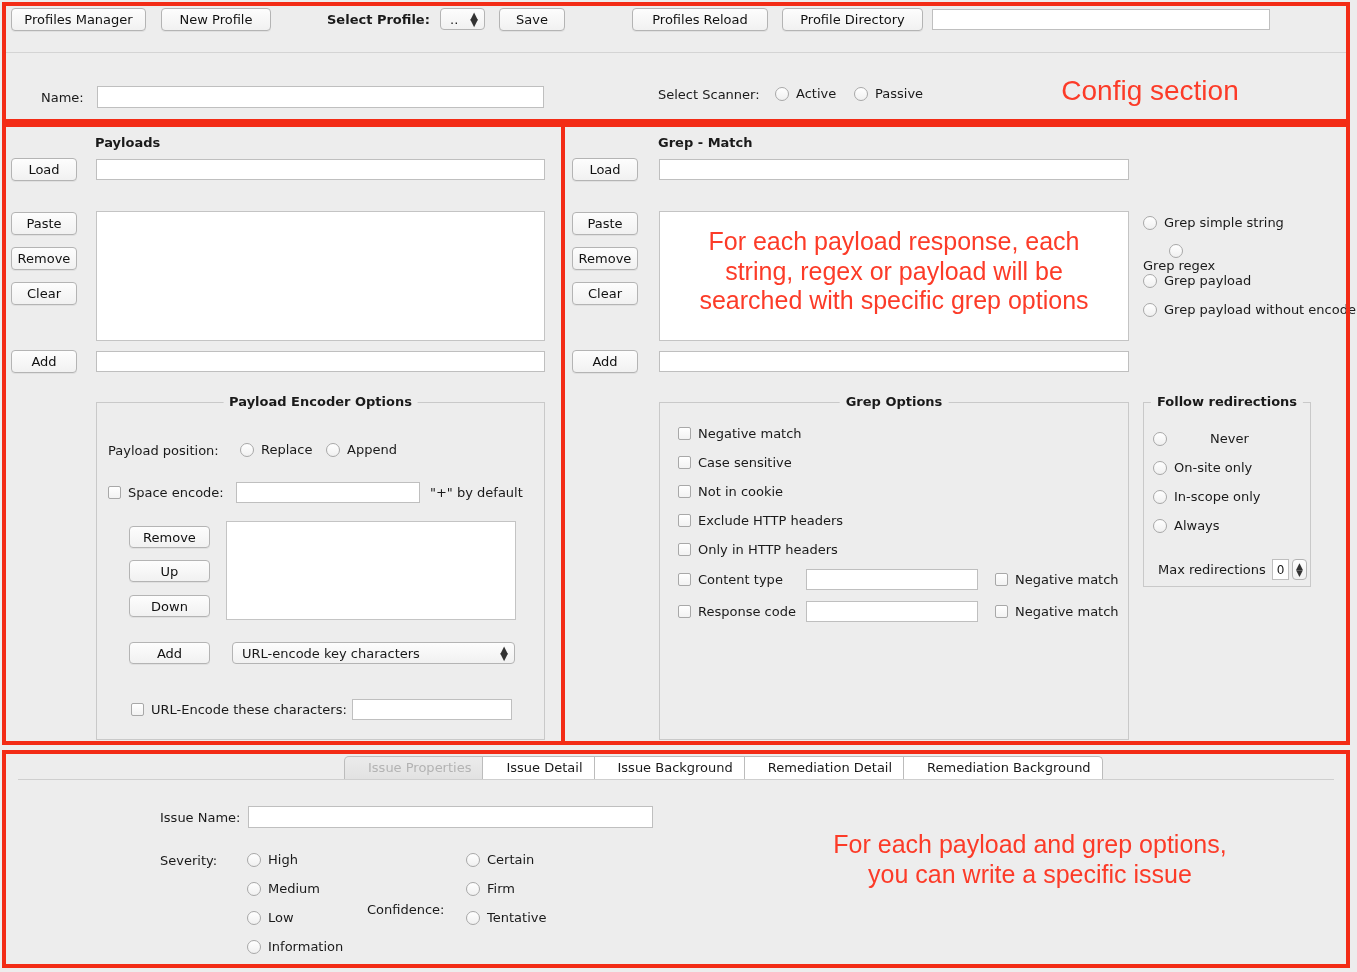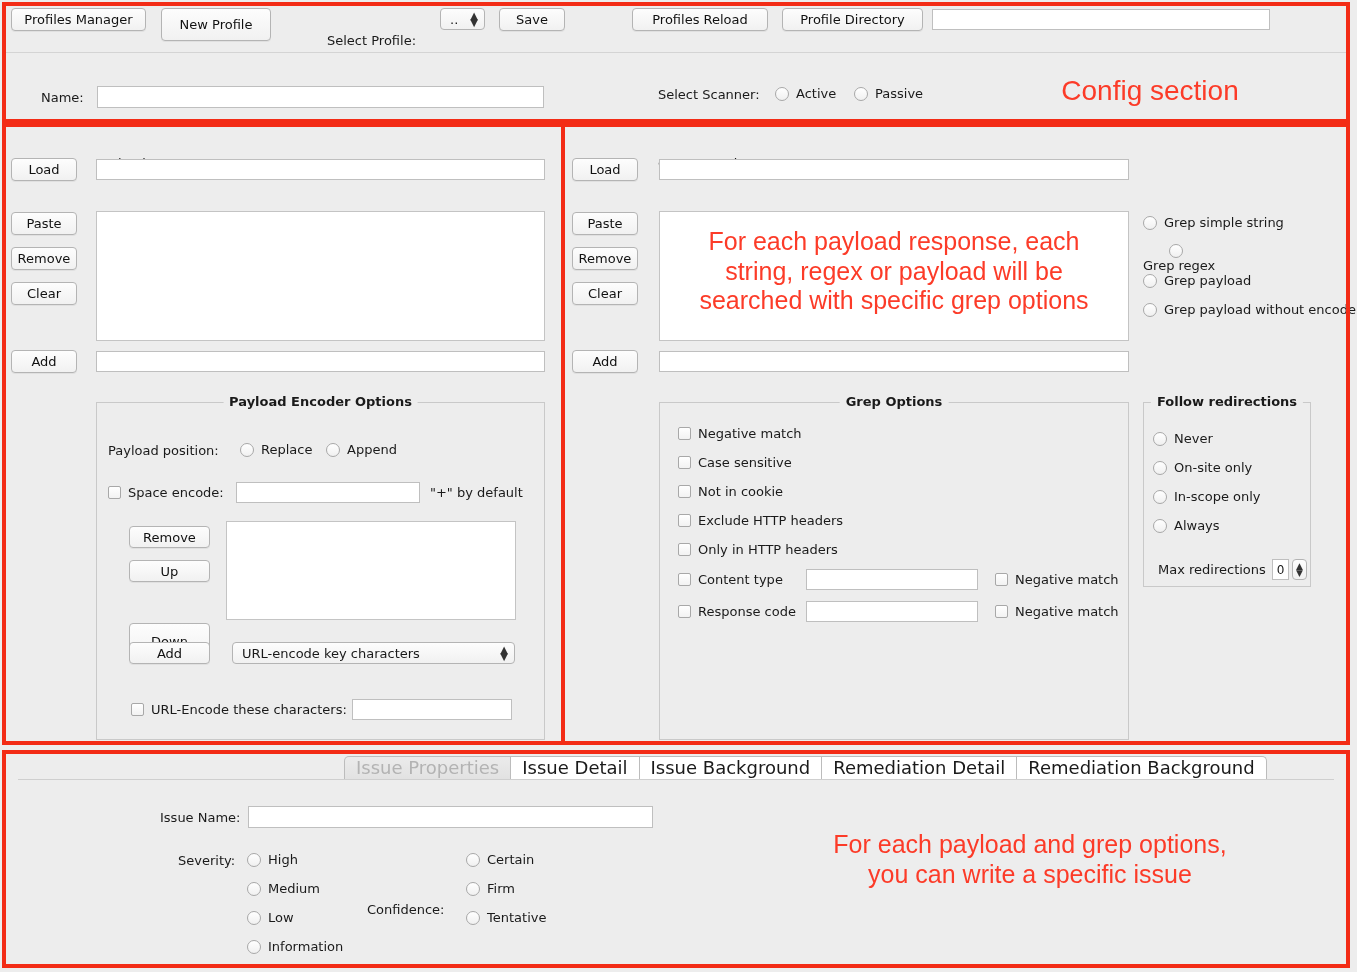--- a/index.html
+++ b/index.html
@@ -33,21 +33,21 @@
     cursor:default;
   }
   .tf{
     background:#ffffff;border:1px solid #bfbfbf;box-sizing:border-box;
     position:absolute;
   }
   .bigbox{
     background:#ffffff;border:1px solid #c4c4c4;box-sizing:border-box;position:absolute;
   }
   .lbl{position:absolute;white-space:nowrap;}
-  .bold{font-weight:normal;margin-top:21px;}
+  .bold{font-weight:bold;}
 
   
   .radio{position:absolute;display:flex;align-items:center;white-space:nowrap;}
   .radio .dot{
     width:14px;height:14px;border-radius:50%;
     background:linear-gradient(#ffffff,#f0f0f0);
     border:1px solid #a8a8a8;box-sizing:border-box;
     flex:0 0 auto;margin-right:7px;
   }
   
@@ -80,39 +80,39 @@
   .spin .sarr{width:15px;margin-left:3px;border:1px solid #b4b4b4;border-radius:4px;
               background:linear-gradient(#fdfdfd,#f1f1f1);box-sizing:border-box;
               display:flex;flex-direction:column;align-items:center;justify-content:center;
               font-size:9px;line-height:7px;color:#333;}
 
   
   .tabstrip{position:absolute;display:flex;align-items:flex-end;}
   .tab{
     border:1px solid #bcbcbc;border-bottom:none;
     background:#ffffff;
-    padding:3px 11px 4px 11px;font-size:18px;box-sizing:border-box;
+    padding:3px 11px 4px 23px;font-size:13px;box-sizing:border-box;
     height:23px;display:flex;align-items:center;white-space:nowrap;
     border-left:none;
   }
   .tab.first{border-left:1px solid #bcbcbc;border-radius:5px 0 0 0;
              background:linear-gradient(#ebebeb,#e2e2e2);color:#b3b3b3;}
   .tab.last{border-radius:0 5px 0 0;}
   .tabline{position:absolute;height:1px;background:#cfcfcf;}
   .hline{position:absolute;height:1px;background:#d4d4d4;}
 </style>
 </head>
 <body>
 
 <div class="root">
 
   <div class="hline" style="left:6px;top:52px;width:1340px;"></div>
 
   <div class="btn" style="left:11px;top:8px;width:135px;height:23px;">Profiles Manager</div>
-  <div class="btn" style="left:161px;top:8px;width:110px;height:33px;">New Profile</div>
+  <div class="btn" style="left:161px;top:8px;width:110px;height:23px;">New Profile</div>
 
   <div class="lbl bold" style="left:327px;top:12px;">Select Profile:</div>
   <div class="combo" style="left:440px;top:8px;width:45px;height:22px;">
     <span>..</span>
     <span class="arrows">
         <span>▲</span>
         <span>▼</span>
       </span>
   </div>
   <div class="btn" style="left:499px;top:8px;width:66px;height:23px;">Save</div>
@@ -166,21 +166,21 @@
 
   <div class="check" style="left:108px;top:485px;">
     <span class="sq"></span>
     <span>Space encode:</span>
   </div>
   <input class="tf" style="left: 236px; top: 482px; width: 184px; height: 21px; padding: 0px 4px; font-size: 13px;" value="">
   <div class="lbl" style="left:430px;top:485px;">"+" by default</div>
 
   <div class="btn" style="left:129px;top:526px;width:81px;height:22px;">Remove</div>
   <div class="btn" style="left:129px;top:560px;width:81px;height:22px;">Up</div>
-  <div class="btn" style="left:129px;top:595px;width:81px;height:36px;margin-top:28px;">Down</div>
+  <div class="btn" style="left:129px;top:595px;width:81px;height:22px;">Down</div>
 
   <div class="bigbox" style="left:226px;top:521px;width:290px;height:99px;"></div>
 
   <div class="btn" style="left:129px;top:642px;width:81px;height:22px;">Add</div>
   <div class="combo" style="left:232px;top:642px;width:283px;height:22px;">
     <span>URL-encode key characters</span>
     <span class="arrows">
         <span>▲</span>
         <span>▼</span>
       </span>
@@ -267,21 +267,21 @@
   </div>
   <input class="tf" style="left: 806px; top: 601px; width: 172px; height: 21px; padding: 0px 4px; font-size: 13px;" value="">
   <div class="check" style="left:995px;top:604px;">
     <span class="sq"></span>
     <span>Negative match</span>
   </div>
 
   <div class="group" style="left:1143px;top:402px;width:168px;height:185px;">
     <span class="gtitle">Follow redirections</span>
   </div>
-  <div class="radio" style="left:1153px;top:431px;">
+  <div class="radio" style="left:1153px;top:431px;gap:36px;">
     <span class="dot"></span>
     <span>Never</span>
   </div>
   <div class="radio" style="left:1153px;top:460px;">
     <span class="dot"></span>
     <span>On-site only</span>
   </div>
   <div class="radio" style="left:1153px;top:489px;">
     <span class="dot"></span>
     <span>In-scope only</span>
@@ -304,21 +304,21 @@
     <div class="tab first">Issue Properties</div>
     <div class="tab">Issue Detail</div>
     <div class="tab">Issue Background</div>
     <div class="tab">Remediation Detail</div>
     <div class="tab last">Remediation Background</div>
   </div>
 
   <div class="lbl" style="left:160px;top:810px;">Issue Name:</div>
   <input class="tf" style="left: 248px; top: 806px; width: 405px; height: 22px; padding: 0px 4px; font-size: 13px;" value="">
 
-  <div class="lbl" style="left:160px;top:853px;margin-left:18px;">Severity:</div>
+  <div class="lbl" style="left:160px;top:853px;">Severity:</div>
   <div class="radio" style="left:247px;top:852px;">
     <span class="dot"></span>
     <span>High</span>
   </div>
   <div class="radio" style="left:247px;top:881px;">
     <span class="dot"></span>
     <span>Medium</span>
   </div>
   <div class="radio" style="left:247px;top:910px;">
     <span class="dot"></span>

